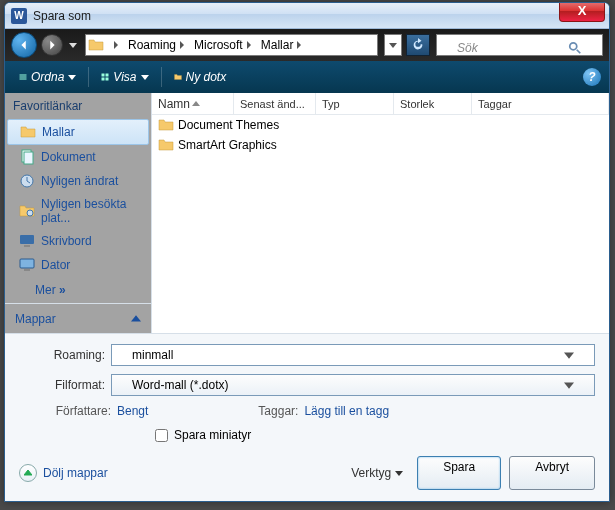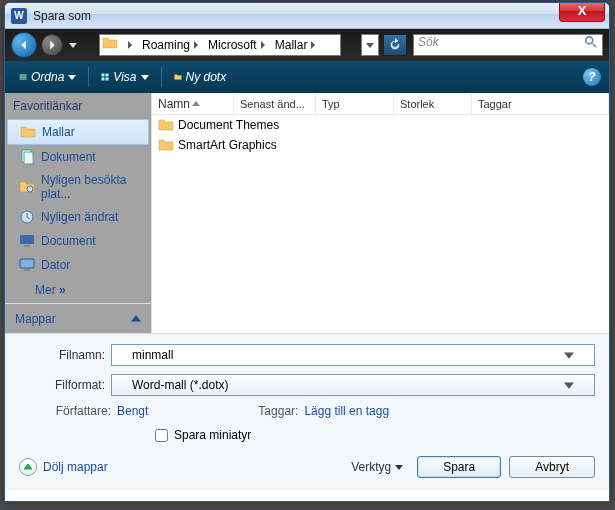--- a/index.html
+++ b/index.html
@@ -9,28 +9,28 @@
 .titlebar .app-icon { width:16px; height:16px; margin:0 6px; background:#2b579a; color:#fff; font-size:10px; font-weight:bold; text-align:center; line-height:16px; border-radius:2px; }
 .titlebar .title { color:#1a1a1a; }
 .close-btn { position:absolute; right:4px; top:-1px; width:46px; height:20px; background:linear-gradient(#e57373,#d33 45%,#b01e1e 46%,#e24); border:1px solid #8a1515; border-top:none; border-radius:0 0 4px 4px; color:#fff; text-align:center; line-height:18px; font-weight:bold; font-size:13px; cursor:pointer; }
 .navrow { height:32px; background:linear-gradient(#1a1a1a,#2a2a2a); display:flex; align-items:center; padding:0 6px; gap:4px; }
 .navbtn { width:26px; height:26px; border-radius:50%; display:flex; align-items:center; justify-content:center; }
 .navbtn.back { background:radial-gradient(circle at 30% 30%,#5fb4ef,#1164a3); border:1px solid #0a4f82; }
 .navbtn.fwd { background:radial-gradient(circle at 30% 30%,#888,#444); border:1px solid #333; width:22px; height:22px; }
 .navbtn svg { width:14px; height:14px; fill:#fff; }
 .navdrop { width:12px; height:22px; display:flex; align-items:center; justify-content:center; }
 .navdrop svg { width:8px; height:8px; fill:#ddd; }
-.addressbar { flex:1; height:22px; background:#fff; border:1px solid #7a7a7a; display:flex; margin:0 16px; }
+.addressbar { flex:1; height:22px; background:#fff; border:1px solid #7a7a7a; display:flex; align-items:center; margin:0 2px; }
 .addressbar .seg { display:flex; align-items:center; padding:0 4px; height:100%; }
 .addressbar .seg svg { width:8px; height:8px; fill:#555; margin-left:2px; }
 .addressbar .fico { width:16px; height:16px; margin:0 2px; }
 .addr-dd { width:18px; height:22px; background:#fff; border:1px solid #7a7a7a; display:flex; align-items:center; justify-content:center; }
 .refresh { width:24px; height:22px; background:linear-gradient(#3a6e9e,#1f4a72); border:1px solid #123; display:flex; align-items:center; justify-content:center; }
 .refresh svg { width:14px; height:14px; fill:#cfe8ff; }
-.searchbox { width:190px; height:22px; background:#fff; border:1px solid #7a7a7a; display:flex; align-items:flex-start; padding:0 4px; margin-left:2px; color:#888; font-style:italic; }
+.searchbox { width:167px; height:22px; background:#fff; border:1px solid #7a7a7a; display:flex; align-items:flex-end; padding:0 20px; margin-left:2px; color:#888; font-style:italic; }
 .searchbox .sicon { margin-left:auto; }
 .toolbar { height:32px; background:linear-gradient(#0e4a6e,#063750); display:flex; align-items:center; padding:0 8px; gap:6px; color:#fff;font-style:italic; }
 .tb-btn { display:flex; align-items:center; gap:4px; padding:3px 6px; cursor:pointer; }
 .tb-sep { width:1px; height:20px; background:rgba(255,255,255,.2); }
 .tb-btn svg { width:8px; height:8px; fill:#fff; }
 .help { margin-left:auto; width:18px; height:18px; border-radius:50%; background:radial-gradient(circle at 30% 30%,#7ec4f4,#1a74b8); color:#fff; text-align:center; line-height:18px; font-weight:bold; cursor:pointer; }
 .mainarea { display:flex; height:240px; }
 .sidebar { width:147px; border-right:1px solid #d6dfe8; background:#a3a3a3; display:flex; flex-direction:column; }
 .sb-head { padding:6px 8px; color:#1a3e6e; font-weight:400; }
 .sb-item { display:flex; align-items:center; gap:6px; padding:4px 6px 4px 14px; cursor:pointer; }
@@ -58,21 +58,21 @@
 .meta-row .k { color:#555; text-align:right; width:92px; }
 .meta-row .v { color:#1a4f9e; cursor:pointer; }
 .chkrow { display:flex; align-items:center; gap:6px; padding-left:136px; margin-bottom:14px; }
 .chkrow input { width:13px; height:13px; }
 .footer { display:flex; align-items:center; }
 .hide-folders { display:flex; align-items:center; gap:6px; color:#1a4f9e; cursor:pointer; }
 .hide-folders .circ { width:18px; height:18px; border:1px solid #8aa; border-radius:50%; display:flex; align-items:center; justify-content:center; background:linear-gradient(#fff,#e8f0f7); }
 .hide-folders .circ svg { width:8px; height:8px; fill:#2a5; stroke:#2a5; }
 .footer-right { margin-left:auto; display:flex; align-items:center; gap:8px; }
 .tools { display:flex; align-items:center; gap:4px; color:#333; cursor:pointer; padding:3px 6px; }
-.btn { min-width:72px; height:22px; border:1px solid #7a8a9a; background:linear-gradient(#fdfdfd,#e4ecf3); border-radius:3px; text-align:center; line-height:20px; cursor:pointer; padding:0 25px; }
+.btn { min-width:72px; height:34px; border:1px solid #7a8a9a; background:linear-gradient(#fdfdfd,#e4ecf3); border-radius:3px; text-align:center; line-height:20px; cursor:pointer; padding:0 25px; }
 .btn.def { border:1px solid #3c7fb1; box-shadow:0 0 2px #6cb6e8 inset; }
 .ico16 { width:16px; height:16px; flex-shrink:0; }
 .folder-svg { fill:#f6c96b; stroke:#c79a3b; stroke-width:.5; }
 </style>
 </head>
 <body>
 
 <div class="window">
 
   <div class="titlebar">
@@ -190,38 +190,38 @@
       </div>
       <div class="sb-item">
         <svg class="ico16" viewBox="0 0 16 16">
             <rect x="3" y="1" width="9" height="12" fill="#fff" stroke="#4a8"></rect>
             <rect x="5" y="3" width="9" height="12" fill="#eaf5ff" stroke="#4a8"></rect>
           </svg>
         <span>Dokument</span>
       </div>
       <div class="sb-item">
         <svg class="ico16" viewBox="0 0 16 16">
+            <circle cx="8" cy="8" r="6" fill="#cde" stroke="#47a"></circle>
+            <path d="M8 4v4l3 2" stroke="#47a" fill="none"></path>
+          </svg>
+        <span>Nyligen ändrat</span>
+      </div>
+      <div class="sb-item">
+        <svg class="ico16" viewBox="0 0 16 16">
             <path class="folder-svg" d="M1 3h5l1 2h8v8H1z"></path>
             <circle cx="11" cy="10" r="3" fill="#cde" stroke="#47a"></circle>
           </svg>
         <span>Nyligen besökta plat...</span>
       </div>
       <div class="sb-item">
         <svg class="ico16" viewBox="0 0 16 16">
-            <circle cx="8" cy="8" r="6" fill="#cde" stroke="#47a"></circle>
-            <path d="M8 4v4l3 2" stroke="#47a" fill="none"></path>
-          </svg>
-        <span>Nyligen ändrat</span>
-      </div>
-      <div class="sb-item">
-        <svg class="ico16" viewBox="0 0 16 16">
             <rect x="1" y="2" width="14" height="9" rx="1" fill="#3a6ea8"></rect>
             <rect x="5" y="12" width="6" height="2" fill="#888"></rect>
           </svg>
-        <span>Document</span>
+        <span>Skrivbord</span>
       </div>
       <div class="sb-item">
         <svg class="ico16" viewBox="0 0 16 16">
             <rect x="1" y="2" width="14" height="9" rx="1" fill="#7eb3e0" stroke="#2a5a8e"></rect>
             <rect x="5" y="12" width="6" height="2" fill="#888"></rect>
           </svg>
         <span>Dator</span>
       </div>
       <div class="sb-more">
         <span>Mer</span> <span class="chev">»</span>
@@ -258,21 +258,21 @@
         <svg class="ico16" viewBox="0 0 16 16">
             <path class="folder-svg" d="M1 3h5l1 2h8v8H1z"></path>
           </svg>
         <span>SmartArt Graphics</span>
       </div>
     </div>
   </div>
 
   <div class="bottom">
     <div class="formrow">
-      <label>Filnamn:</label>
+      <label>Roaming:</label>
       <div class="combo">
         <span>minmall</span>
         <svg class="ddarr" width="10" height="10" viewBox="0 0 8 8">
             <path d="M0 2h8L4 7z" fill="#555"></path>
           </svg>
       </div>
     </div>
     <div class="formrow">
       <label>Filformat:</label>
       <div class="combo dd">

